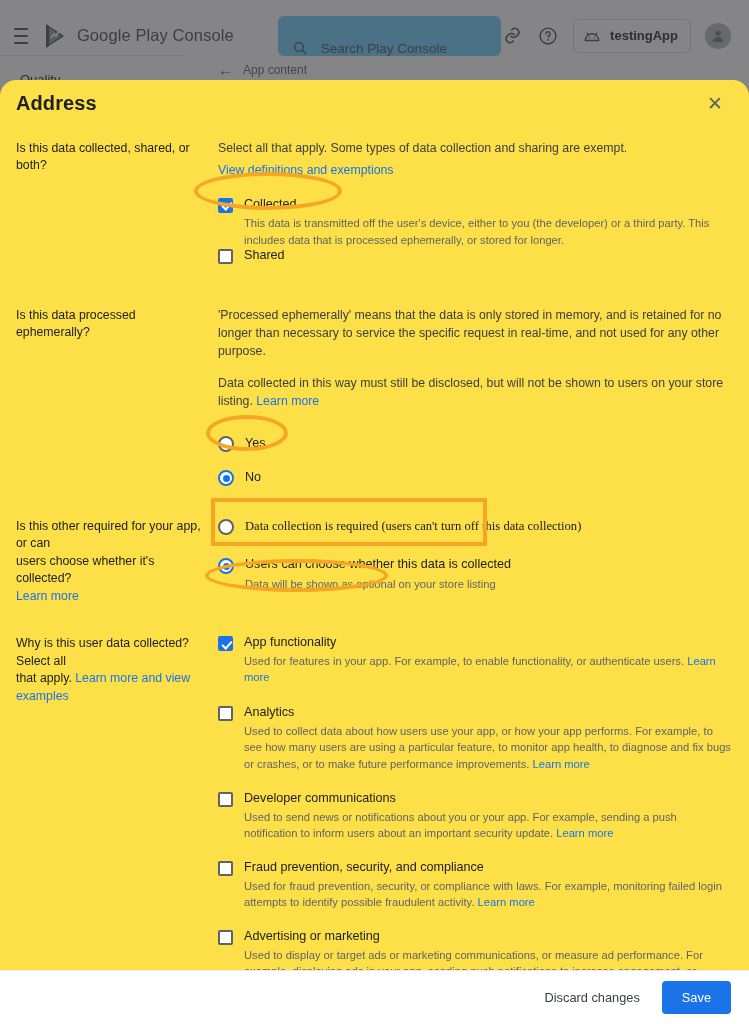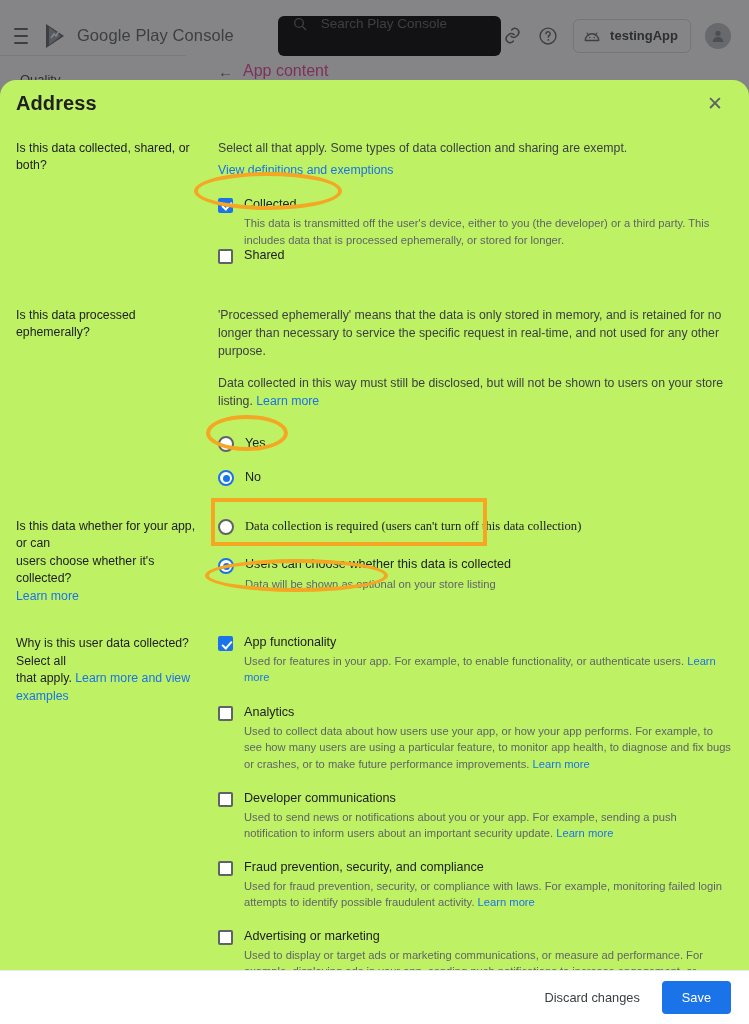--- a/index.html
+++ b/index.html
@@ -37,23 +37,23 @@
   }
   .hamburger span { display: block; height: 2px; background: #5f6368; border-radius: 1px; }
 
   .brand { display: flex; align-items: center; gap: 9px; }
   .brand-logo { width: 24px; height: 26px; position: relative; }
   .brand-text { font-size: 16.5px; color: #5f6368; letter-spacing: .1px; white-space: nowrap; }
 
   .searchbar {
     margin-left: 44px;
     width: 337px; height: 40px;
-    background: #000000;
+    background: #7dd3fc;
     border-radius: 6px;
-    display: flex; align-items: flex-start;
+    display: flex; align-items: flex-end;
     padding: 0 14px;
     gap: 13px;
   }
   .searchbar .ph { font-size: 13.5px; color: #5f6368; }
 
   .topbar-right {
     margin-left: auto;
     display: flex; align-items: center; gap: 14px;
     padding-right: 4px;
   }
@@ -85,34 +85,34 @@
     left: 20px; top: 72px;
     font-size: 13px; color: #3c4043;
   }
   .breadcrumb {
     position: absolute;
     left: 218px; top: 62px;
     display: flex; align-items: center; gap: 10px;
     cursor: pointer;
   }
   .breadcrumb .arrow { font-size: 15px; color: #5f6368; line-height: 1; }
-  .breadcrumb .bc-text { font-size: 16px; color: #ec4899; }
+  .breadcrumb .bc-text { font-size: 12px; color: #737373; }
 
   .scrim {
     position: absolute;
     inset: 0;
     background: rgba(32,33,36,.55);
   }
 
   
   .dialog {
     position: absolute;
     left: 0; top: 80px;
     width: 749px; height: 944px;
-    background: #bef264;
+    background: #fde047;
     border-radius: 16px 16px 0 0;
     overflow: hidden;
   }
 
   .dialog-header {
     height: 46px;
     display: flex; align-items: center;
     padding: 0 22px 0 16px;
   }
   .dialog-title {
@@ -393,21 +393,21 @@
 
         <div class="opt" style="margin-top:17px;align-items:center;">
           <div class="rb checked"></div>
           <div class="opt-title">No</div>
         </div>
       </div>
     </div>
 
     <div class="row" style="margin-top:32px;">
       <div class="lbl-col">
-        <div class="lbl">Is this data whether for your app, or can</div>
+        <div class="lbl">Is this other required for your app, or can</div>
         <div class="lbl">users choose whether it's collected?</div>
         <div class="lbl lnk">Learn more</div>
       </div>
       <div class="content-col">
         <div class="opt" style="align-items:center;font-family:Liberation Serif, serif;">
           <div class="rb"></div>
           <div class="opt-title">Data collection is required (users can't turn off this data collection)</div>
         </div>
 
         <div class="opt" style="margin-top:22px;">

